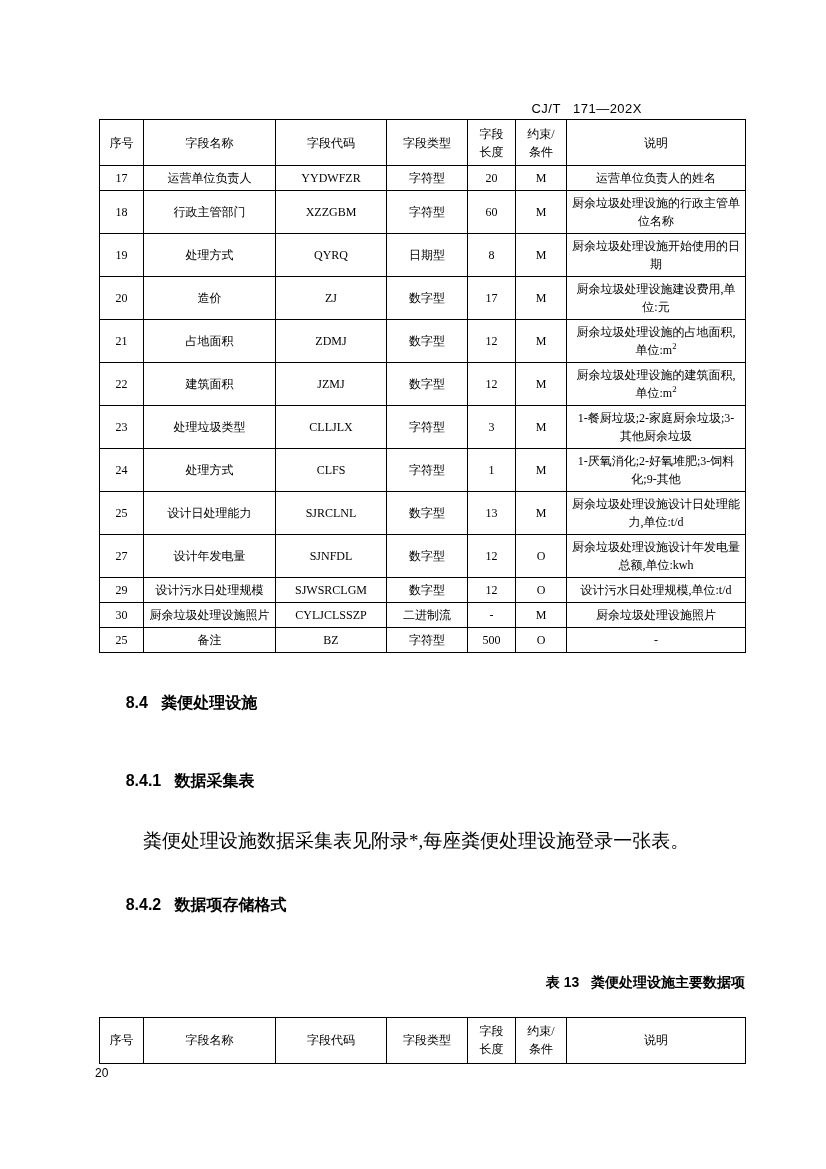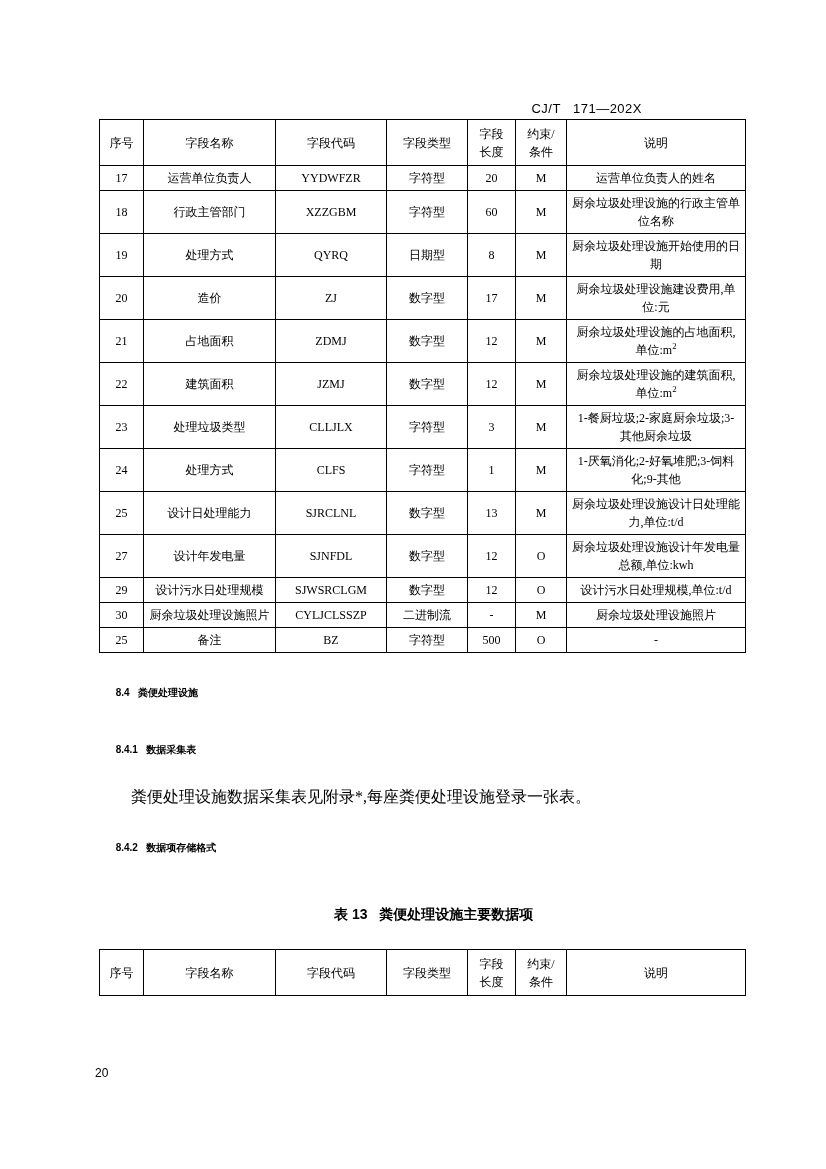--- a/index.html
+++ b/index.html
@@ -64,38 +64,38 @@
   .desc {
     padding-left: 5px !important;
     padding-right: 5px !important;
     margin-top: 15px;
   }
   .hdr-two { line-height: 1.35; }
 
   .sec-h {
     font-family: "Liberation Sans", "DejaVu Sans", sans-serif;
     font-weight: bold;
-    font-size: 10px;
+    font-size: 16px;
     margin: 0;
     white-space: pre;
   }
   .sec-h.lv2 { margin-top: 22px; }
   .sec-h.lv3 { margin-top: 21px; }
   .para {
-    font-size: 16px;
-    margin: 4px;
+    font-size: 19px;
+    margin: 16px;
     margin-top: 17px;
     text-indent: 28px;
     line-height: 1.5;
   }
   .tbl-caption {
     font-family: "Liberation Sans", "DejaVu Sans", sans-serif;
     font-weight: bold;
     font-size: 14px;
-    text-align: center;
+    text-align: right;
     margin-top: 24px;
     margin-bottom: 9px;
     white-space: pre;
   }
   .page-number {
     position: absolute;
     left: 95px;
     top: 1066px;
     font-family: "Liberation Sans", "DejaVu Sans", sans-serif;
     font-size: 12px;

